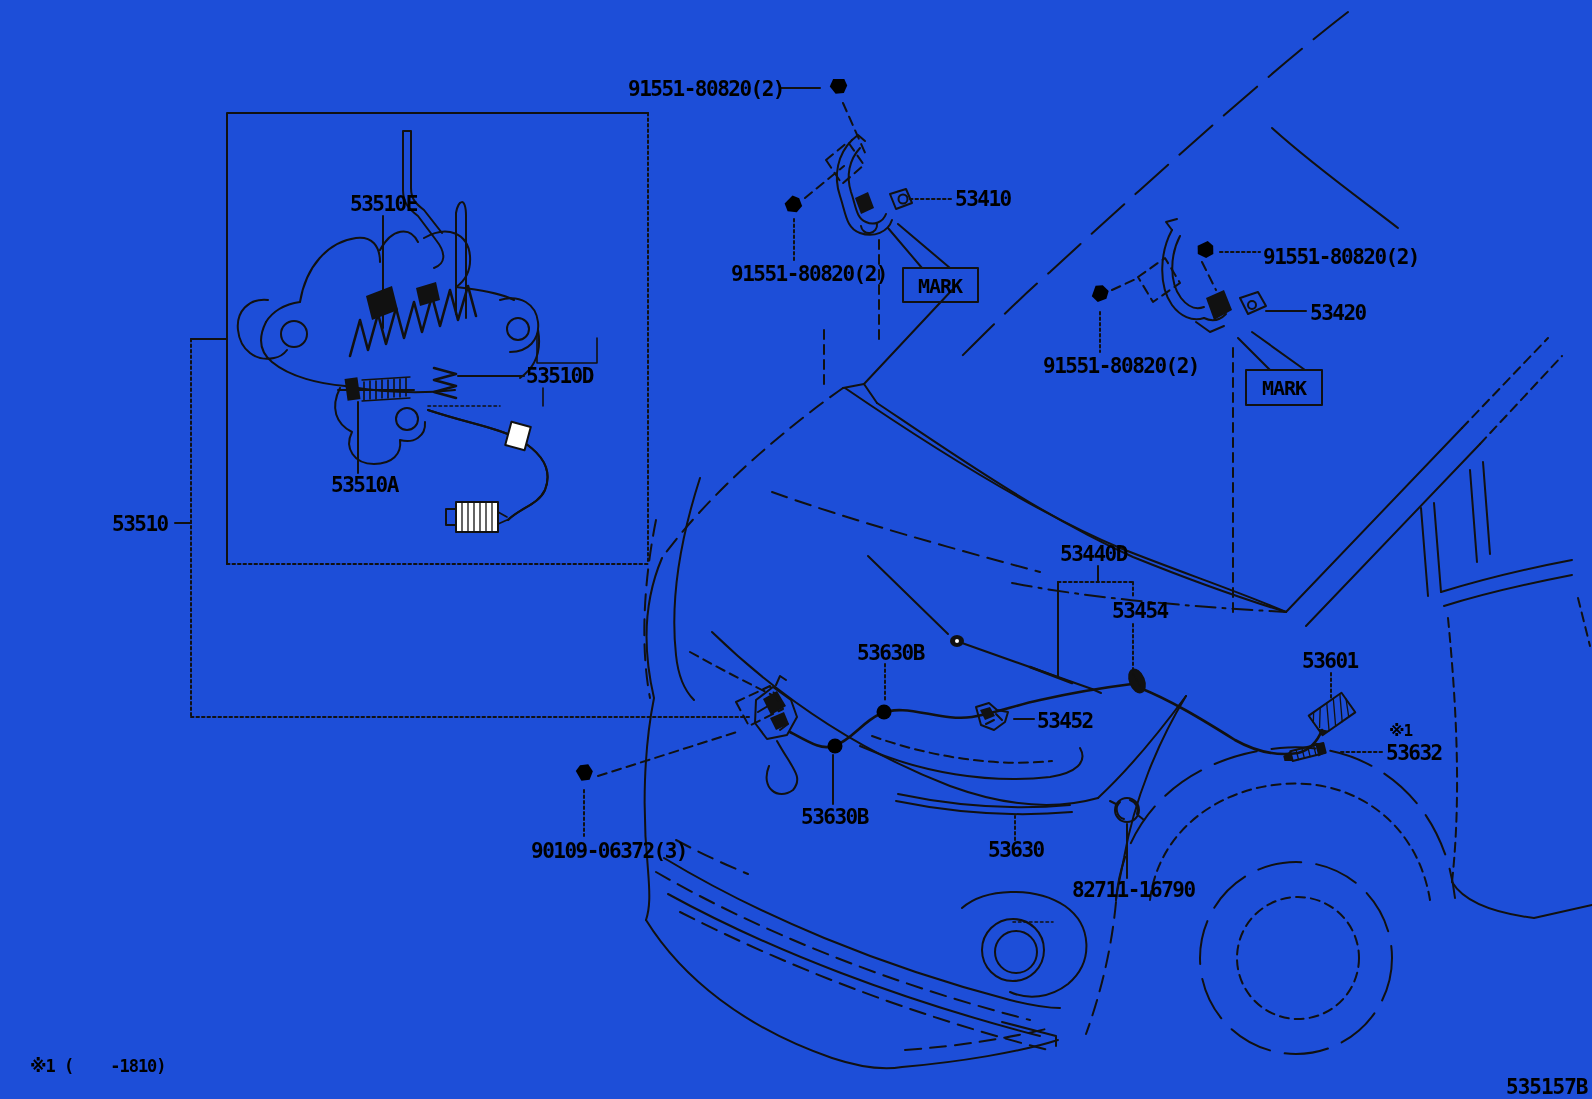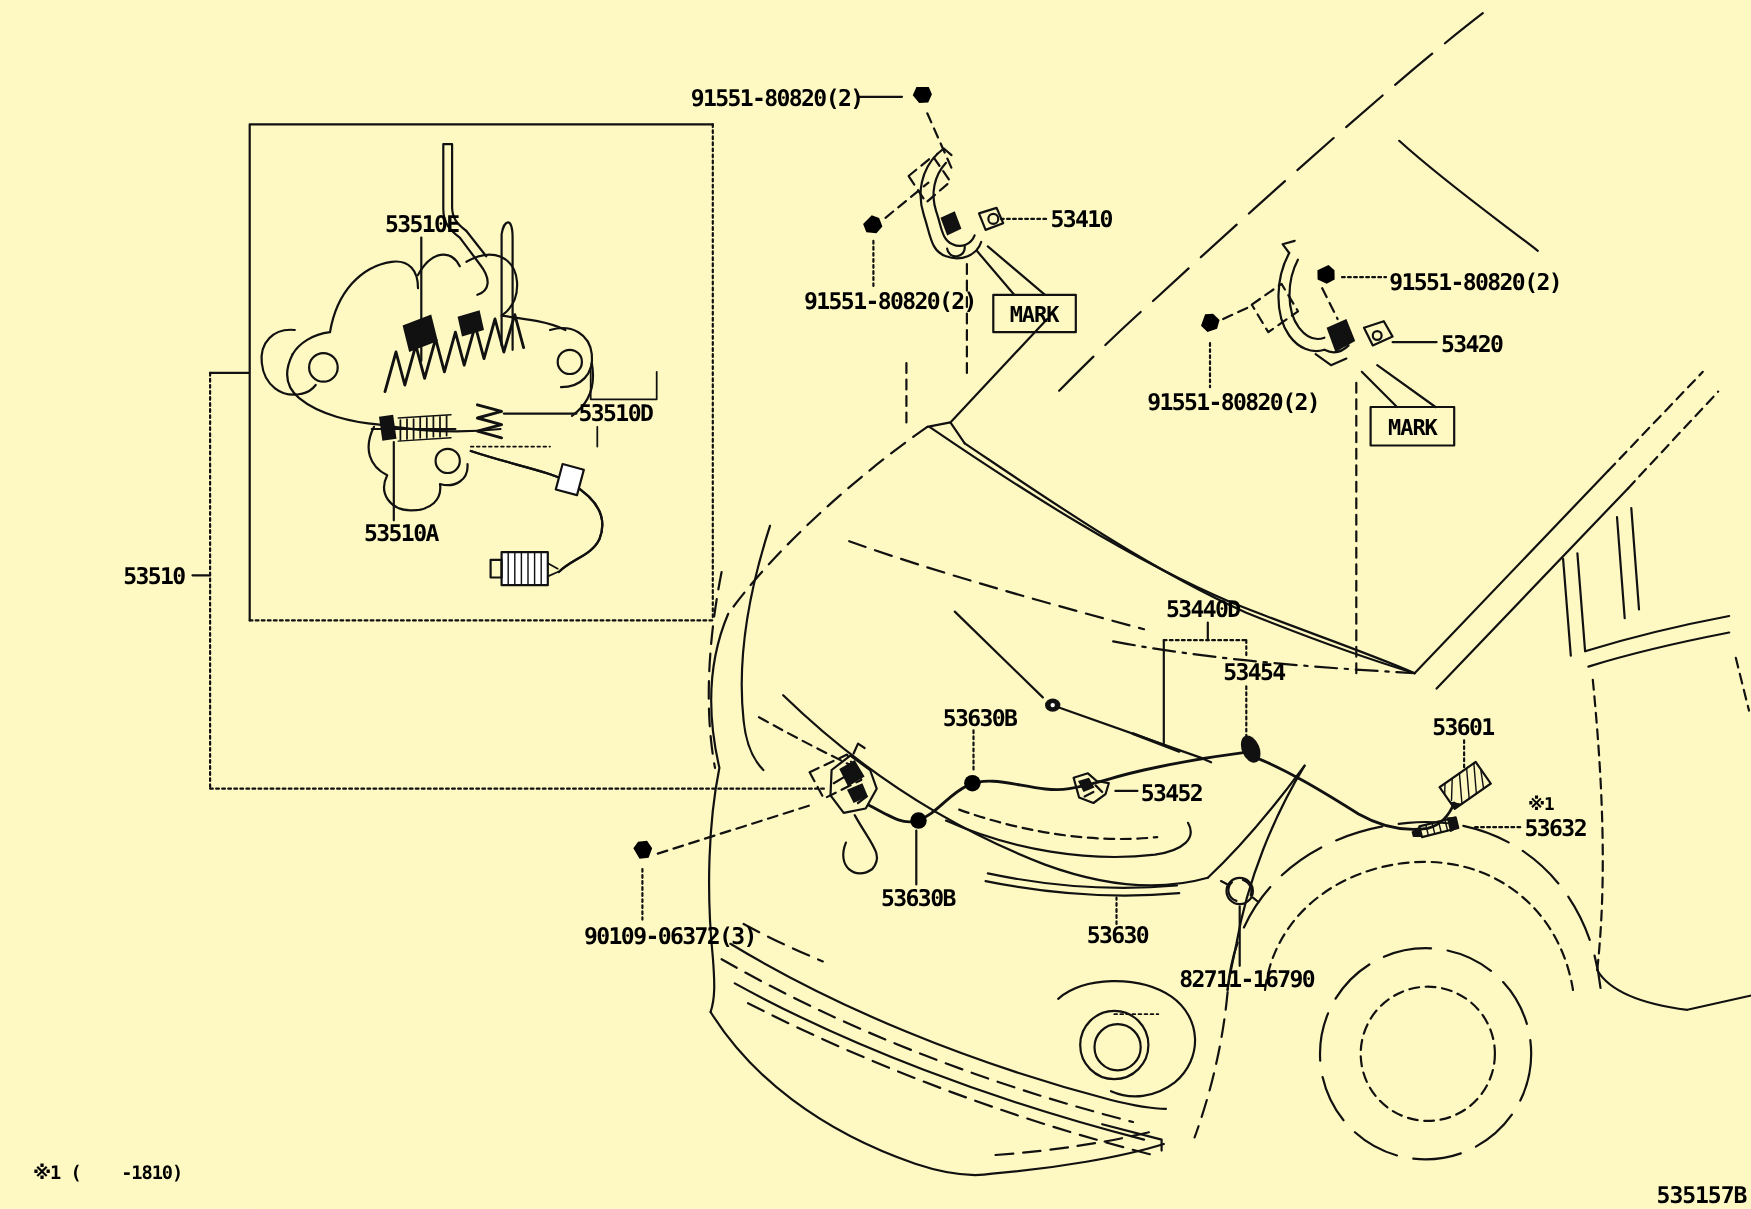--- a/index.html
+++ b/index.html
@@ -1,16 +1,16 @@
 <!DOCTYPE html>
 <html><head>
 <meta charset="utf-8">
 <style>
   html,body{margin:0;padding:0;background:#fff;width:1592px;height:1099px;overflow:hidden}
-  .stage{position:relative;width:1592px;height:1099px;background:#fef9c3}
+  .stage{position:relative;width:1592px;height:1099px;background:#1d4ed8}
   svg{position:absolute;left:0;top:0}
   .ln path,.ln line,.ln circle,.ln rect,.ln ellipse,.ln polyline{stroke:#111;fill:none;stroke-width:2;stroke-linecap:round;stroke-linejoin:round}
   .thin{stroke-width:1.3 !important}
   .mid{stroke-width:1.6 !important}
   .fat{stroke-width:2.6 !important}
   .fill{fill:#111 !important;stroke:none !important}
   .wfill{fill:#fff !important}
   .d1{stroke-dasharray:2.5 3}
   .d2{stroke-dasharray:9 6}
   .d3{stroke-dasharray:16 9}

